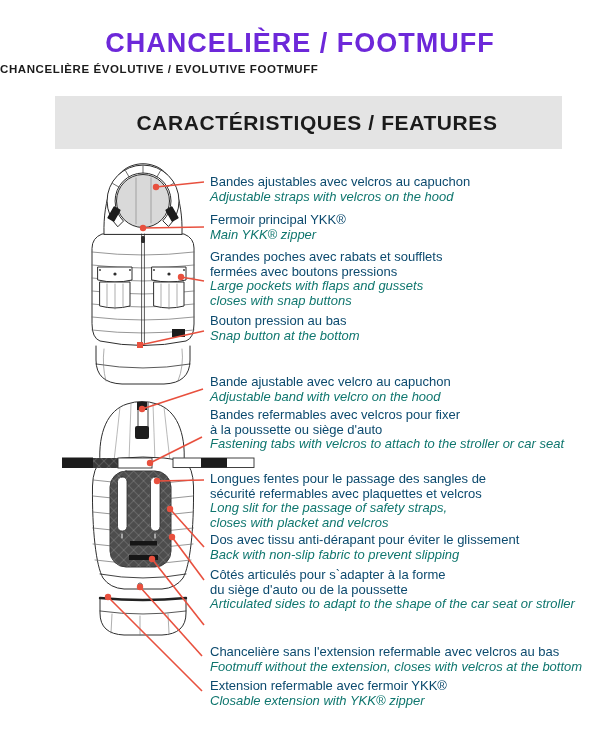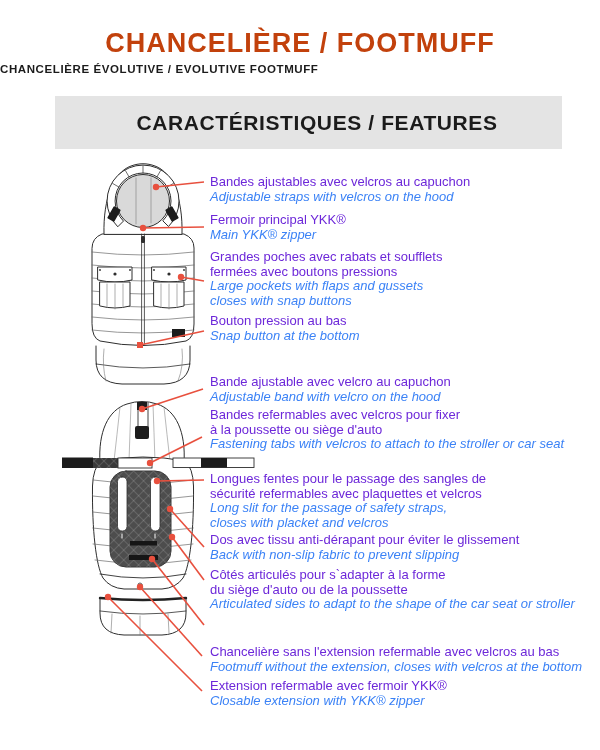--- a/index.html
+++ b/index.html
@@ -1,28 +1,28 @@
 <!DOCTYPE html>
 <html style="--accent: #E8503E; --banner_bg: #E4E4E4; --ink: #2E2E2E; --panel_dark: #4D4D4D; --hood_opening_fill: #D9D9D9;"><head>
 <meta charset="utf-8">
 <style>
   html,body{margin:0;padding:0;background:#fff;}
   .page{position:relative;width:600px;height:750px;background:#fff;overflow:hidden;
         font-family:"Liberation Sans", sans-serif;color:#262626;}
   .title{position:absolute;top:28px;left:0;width:600px;text-align:center;
-         font-size:27px;font-weight:700;letter-spacing:1px;color:#c2410c;}
+         font-size:27px;font-weight:700;letter-spacing:1px;color:#6d28d9;}
   .subtitle{position:absolute;top:63px;left:0;width:600px;
             font-size:11.5px;font-weight:700;letter-spacing:.6px;color:#1b1b1b;}
   .banner{position:absolute;top:96px;left:55px;width:490px;height:53px;
           background:var(--banner_bg,#e4e4e4);display:flex;align-items:center;justify-content:center;
           font-size:21px;font-weight:700;letter-spacing:.6px;color:#1b1b1b;padding-left:17px;}
   svg.diagram-layer{position:absolute;top:0;left:0;}
   .feature{position:absolute;left:210px;width:378px;font-size:13px;line-height:14.6px;}
-  .feature .fr{white-space:pre-line;color:#6d28d9;}
-  .feature .en{white-space:pre-line;color:#3b82f6;font-style:italic;}
+  .feature .fr{white-space:pre-line;color:#0c4a6e;}
+  .feature .en{white-space:pre-line;color:#0f766e;font-style:italic;}
 </style>
 </head>
 <body>
 
 <div class="page">
 
   <div class="title">CHANCELIÈRE / FOOTMUFF</div>
   <div class="subtitle">CHANCELIÈRE ÉVOLUTIVE / EVOLUTIVE FOOTMUFF</div>
   <div class="banner">CARACTÉRISTIQUES / FEATURES</div>
 

